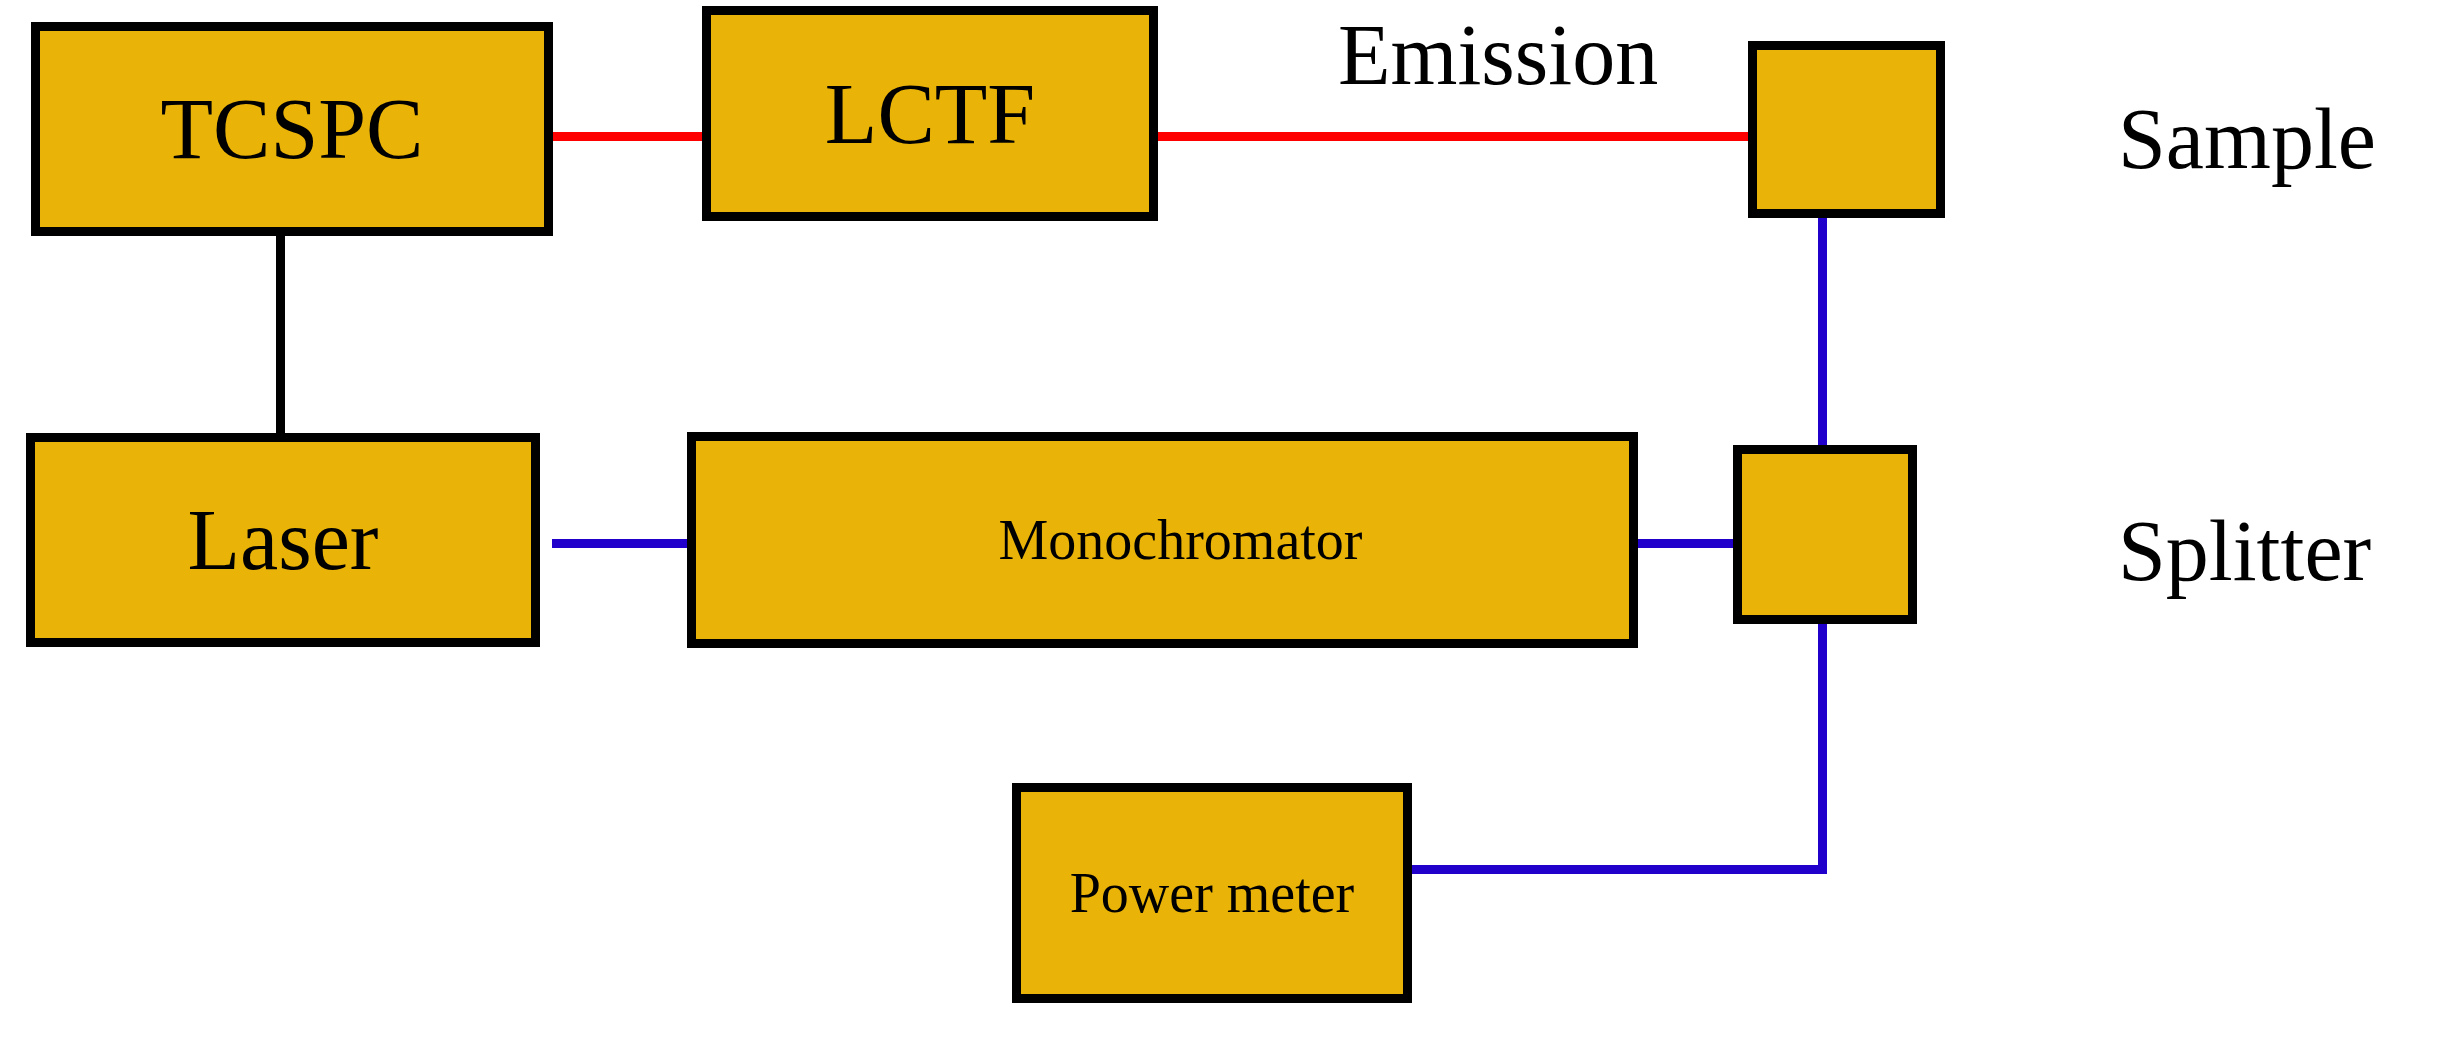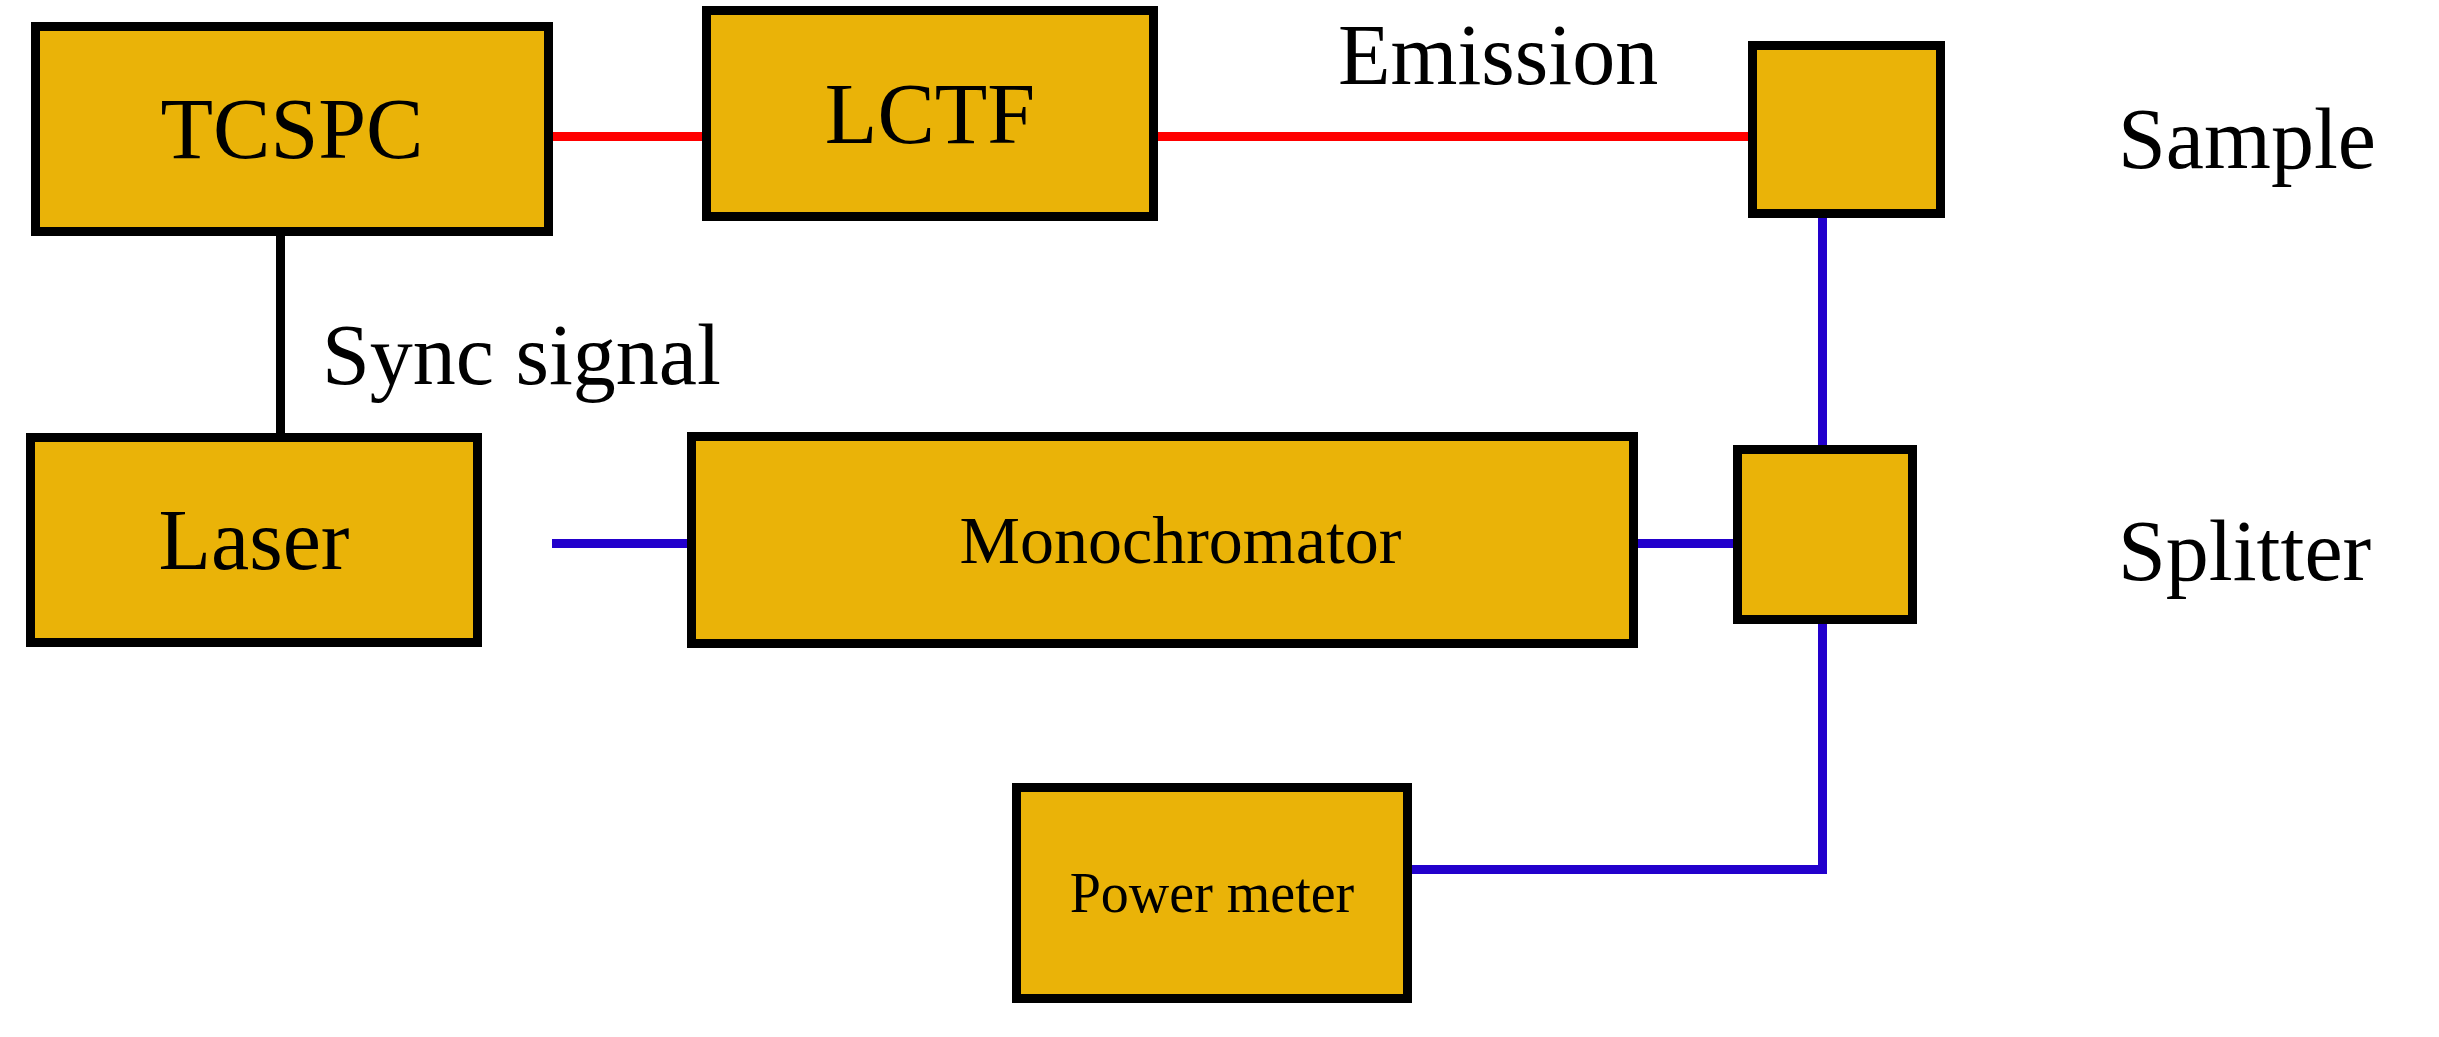--- a/index.html
+++ b/index.html
@@ -33,29 +33,29 @@
     font-family: "Liberation Serif", "DejaVu Serif", serif;
     color: #000000;
     line-height: 1;
     white-space: nowrap;
     font-weight: 400;
   }
   
   #box-tcspc        { left: 31px;   top: 22px;  width: 522px; height: 214px; }
   #box-lctf         { left: 702px;  top: 6px;  width: 456px; height: 215px; }
   #box-sample       { left: 1748px; top: 41px;  width: 197px; height: 177px; }
-  #box-laser        { left: 26px;   top: 433px; width: 456px; height: 214px; }
+  #box-laser        { left: 26px;   top: 433px; width: 514px; height: 214px; }
   #box-monochromator{ left: 687px;  top: 432px; width: 951px; height: 216px; }
   #box-splitter     { left: 1733px; top: 445px; width: 184px; height: 179px; }
   #box-powermeter   { left: 1012px; top: 783px; width: 400px; height: 220px; }
 
   #box-tcspc .node-label        { font-size: 86px; }
   #box-lctf .node-label         { font-size: 86px; }
   #box-laser .node-label        { font-size: 86px; }
-  #box-monochromator .node-label{ font-size: 68px; margin-left: 36px; }
+  #box-monochromator .node-label{ font-size: 56px; margin-left: 36px; }
   #box-powermeter .node-label   { font-size: 56px; }
 
   
   .conn {
     position: absolute;
     z-index: 3;
   }
   .conn.h { height: 9px; }
   .conn.v { width: 9px; }
   .conn.red   { background: #ff0000; }
@@ -132,16 +132,15 @@
   <div class="node-box" id="box-splitter">
     <span class="node-label"></span>
   </div>
 
   <div class="node-box" id="box-powermeter">
     <span class="node-label">Power meter</span>
   </div>
 
   <div class="edge-label" id="label-emission">Emission</div>
   <div class="edge-label" id="label-sample">Sample</div>
-  <div class="edge-label" id="label-sync">Sync signal</div>
   <div class="edge-label" id="label-splitter">Splitter</div>
 
 </div>
 
 </body></html>

